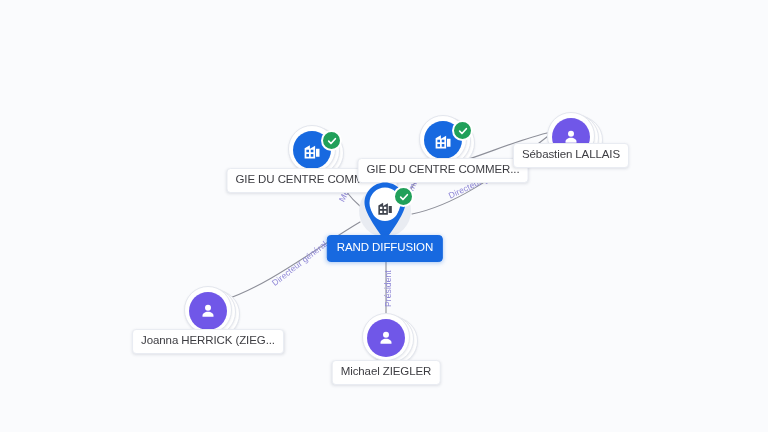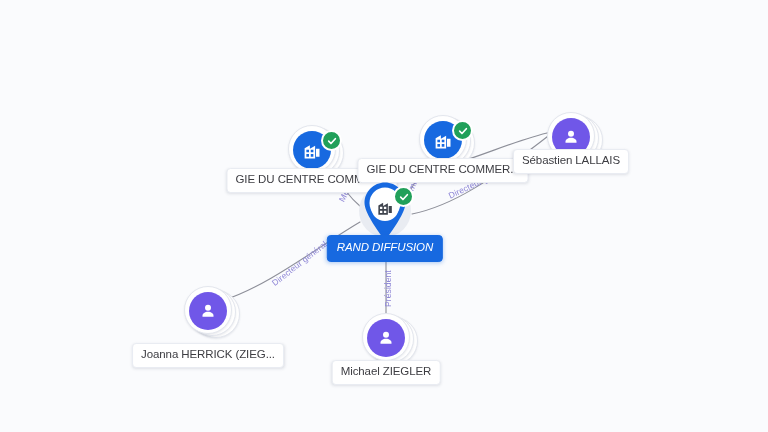--- a/index.html
+++ b/index.html
@@ -238,36 +238,36 @@
       <div class="card c3"></div>
       <div class="card c2"></div>
       <div class="card c1"></div>
     </div>
     <div class="disc person">
       <svg width="20" height="20" viewBox="0 0 24 24" fill="#ffffff">
         <circle cx="12" cy="8" r="3.6"></circle>
         <path d="M12 13c-3.7 0-6.6 2.1-6.6 4.6V19h13.2v-1.4C18.6 15.1 15.7 13 12 13z"></path>
       </svg>
     </div>
-    <div class="label-chip" style="left:0px; top:12px;">Sébastien LALLAIS</div>
+    <div class="label-chip" style="left:0px; top:6px;">Sébastien LALLAIS</div>
   </div>
 
   <div class="node" style="left:208px; top:311px;">
     <div class="stack">
       <div class="card c3"></div>
       <div class="card c2"></div>
       <div class="card c1"></div>
     </div>
     <div class="disc person">
       <svg width="20" height="20" viewBox="0 0 24 24" fill="#ffffff">
         <circle cx="12" cy="8" r="3.6"></circle>
         <path d="M12 13c-3.7 0-6.6 2.1-6.6 4.6V19h13.2v-1.4C18.6 15.1 15.7 13 12 13z"></path>
       </svg>
     </div>
-    <div class="label-chip" style="left:0px; top:32px;">Joanna HERRICK (ZIEG...</div>
+    <div class="label-chip" style="left:0px; top:18px;">Joanna HERRICK (ZIEG...</div>
   </div>
 
   <div class="node" style="left:386px; top:338px;">
     <div class="stack">
       <div class="card c3"></div>
       <div class="card c2"></div>
       <div class="card c1"></div>
     </div>
     <div class="disc person">
       <svg width="20" height="20" viewBox="0 0 24 24" fill="#ffffff">
@@ -289,16 +289,16 @@
         <svg width="19" height="19" viewBox="0 0 24 24" fill="#3f444e">
           <path d="M3 21V9.5l6-3.5v4l6-3.5V21H3zm2-2h3v-3H5v3zm0-5h3v-3H5v3zm5 5h3v-3h-3v3zm0-5h3v-3h-3v3zm6 5h4V10h-4v9zm1-7h2v-1h-2v1zm0 3h2v-1h-2v1zm0 3h2v-1h-2v1z"></path>
         </svg>
       </div>
       <div class="pin-check">
         <svg width="10" height="10" viewBox="0 0 24 24" fill="none" stroke="#ffffff" stroke-width="4" stroke-linecap="round" stroke-linejoin="round">
           <path d="M4 12.5l5.5 5.5L20 6.5"></path>
         </svg>
       </div>
     </div>
-    <div class="label-chip primary" style="left:0px; top:20px;font-style:italic;">RAND DIFFUSION</div>
+    <div class="label-chip primary" style="left:0px; top:20px;">RAND DIFFUSION</div>
   </div>
 
 </div>
 
 </body></html>

